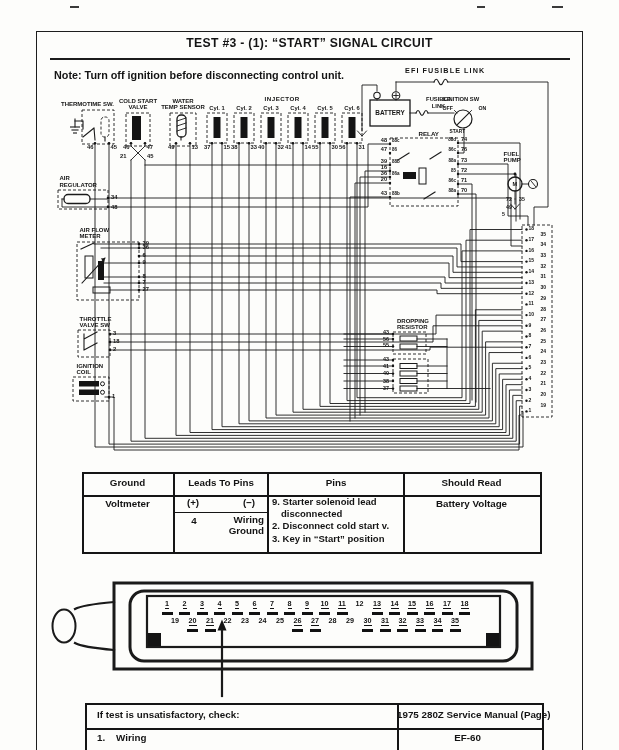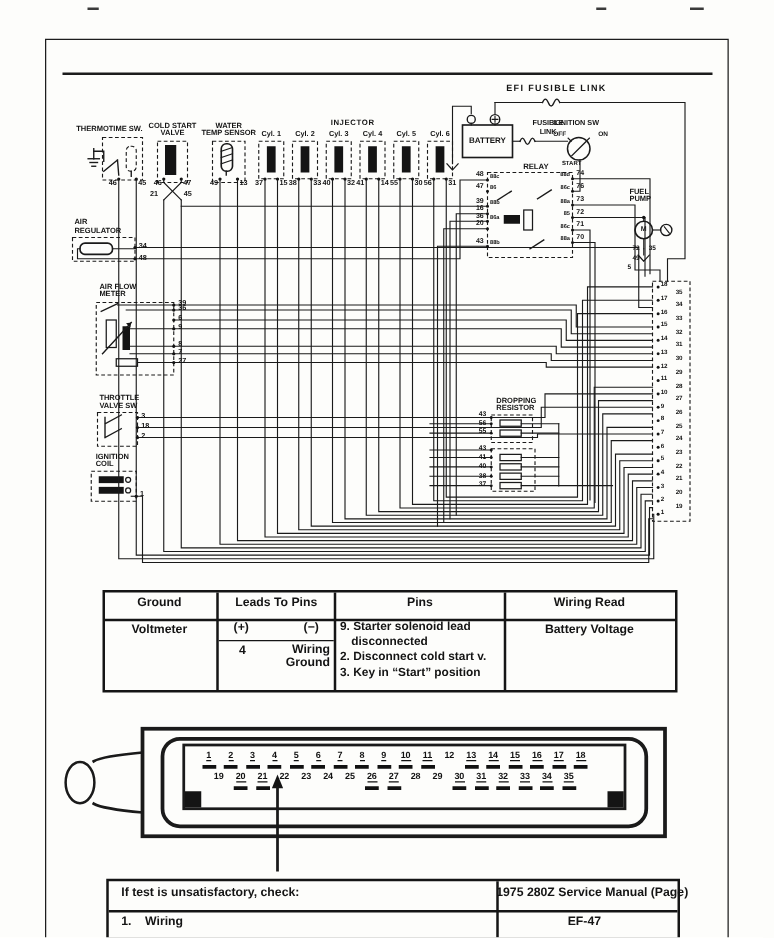--- a/index.html
+++ b/index.html
@@ -291,21 +291,23 @@
       <circle cx="526.5" cy="347.2" r="1.2" class="fillb"></circle>
       <circle cx="526.5" cy="357.9" r="1.2" class="fillb"></circle>
       <circle cx="526.5" cy="368.6" r="1.2" class="fillb"></circle>
       <circle cx="526.5" cy="379.29999999999995" r="1.2" class="fillb"></circle>
       <circle cx="526.5" cy="390" r="1.2" class="fillb"></circle>
       <circle cx="526.5" cy="400.7" r="1.2" class="fillb"></circle>
       <circle cx="526.5" cy="411.4" r="1.2" class="fillb"></circle>
     </svg>
 
   <div id="stage" style="position:absolute;inset:0;">
+    <div class="lbl" style="left:36px;top:36px;width:547px;text-align:center;font-size:12.2px;letter-spacing:.3px;">TEST #3 - (1): “START” SIGNAL CIRCUIT</div>
     <div class="rule" style="left:50px;top:57.5px;width:520px;height:2px;"></div>
+    <div class="lbl" style="left:54px;top:69px;font-size:10.8px;">Note: Turn off ignition before disconnecting control unit.</div>
     <div class="lbl" style="left:405px;top:67px;font-size:7.2px;letter-spacing:1.1px;">EFI FUSIBLE LINK</div>
 
     <div class="lbl" style="left:61px;top:101px;">THERMOTIME SW.</div>
     <div class="lbl" style="left:115px;top:97.5px;width:46px;text-align:center;">COLD START
 VALVE</div>
     <div class="lbl" style="left:158px;top:97.5px;width:50px;text-align:center;">WATER
 TEMP SENSOR</div>
     <div class="lbl" style="left:264.5px;top:94.5px;font-size:6.2px;letter-spacing:.5px;">INJECTOR</div>
     <div class="lbl" style="left:371px;top:108.5px;width:38px;text-align:center;font-size:6.4px;">BATTERY</div>
     <div class="lbl" style="left:424px;top:96px;width:29px;text-align:center;font-size:5.8px;">FUSIBLE
@@ -332,37 +334,37 @@
     <div class="tbl" style="left:82px;top:472px;width:456px;height:78px;">
       <div class="tline" style="left:89px;top:0;width:1.8px;height:100%;"></div>
       <div class="tline" style="left:183px;top:0;width:1.8px;height:100%;"></div>
       <div class="tline" style="left:319px;top:0;width:1.8px;height:100%;"></div>
       <div class="tline" style="left:0;top:21px;width:100%;height:1.8px;"></div>
       <div class="tline" style="left:91px;top:38px;width:92px;height:1.4px;"></div>
     </div>
     <div class="lbl" style="left:82px;top:477px;width:91px;text-align:center;font-size:9.8px;">Ground</div>
     <div class="lbl" style="left:175px;top:477px;width:92px;text-align:center;font-size:9.8px;">Leads To Pins</div>
     <div class="lbl" style="left:269px;top:477px;width:134px;text-align:center;font-size:9.8px;">Pins</div>
-    <div class="lbl" style="left:405px;top:477px;width:133px;text-align:center;font-size:9.8px;">Wiring Read</div>
+    <div class="lbl" style="left:405px;top:477px;width:133px;text-align:center;font-size:9.8px;">Should Read</div>
     <div class="lbl" style="left:82px;top:498px;width:91px;text-align:center;font-size:9.8px;">Voltmeter</div>
     <div class="lbl" style="left:180px;top:497px;width:26px;text-align:center;font-size:9.8px;">(+)</div>
     <div class="lbl" style="left:234px;top:497px;width:30px;text-align:center;font-size:9.8px;">(−)</div>
     <div class="lbl" style="left:188px;top:515px;width:12px;text-align:center;font-size:9.8px;">4</div>
     <div class="lbl" style="left:210px;top:514px;width:54px;text-align:right;font-size:9.8px;">Wiring
 Ground</div>
     <div class="lbl" style="left:405px;top:498px;width:133px;text-align:center;font-size:9.8px;">Battery Voltage</div>
 
     <div class="tbl" style="left:85px;top:703px;width:455px;height:45px;">
       <div class="tline" style="left:310px;top:0;width:1.8px;height:100%;"></div>
       <div class="tline" style="left:0;top:23px;width:100%;height:1.8px;"></div>
     </div>
     <div class="lbl" style="left:97px;top:709px;font-size:9.8px;">If test is unsatisfactory, check:</div>
     <div class="lbl" style="left:397px;top:709px;width:141px;text-align:center;font-size:9.8px;">1975 280Z Service Manual (Page)</div>
     <div class="lbl" style="left:97px;top:732px;font-size:9.8px;">1.    Wiring</div>
-    <div class="lbl" style="left:397px;top:732px;width:141px;text-align:center;font-size:9.8px;">EF-47</div>
+    <div class="lbl" style="left:397px;top:732px;width:141px;text-align:center;font-size:9.8px;">EF-60</div>
   <div class="lbl" style="left: 203px; top: 104.5px; font-size: 5.8px; width: 28px; text-align: center;">Cyl. 1</div>
       <div class="lbl" style="left: 230px; top: 104.5px; font-size: 5.8px; width: 28px; text-align: center;">Cyl. 2</div>
       <div class="lbl" style="left: 257px; top: 104.5px; font-size: 5.8px; width: 28px; text-align: center;">Cyl. 3</div>
       <div class="lbl" style="left: 284px; top: 104.5px; font-size: 5.8px; width: 28px; text-align: center;">Cyl. 4</div>
       <div class="lbl" style="left: 311px; top: 104.5px; font-size: 5.8px; width: 28px; text-align: center;">Cyl. 5</div>
       <div class="lbl" style="left: 338px; top: 104.5px; font-size: 5.8px; width: 28px; text-align: center;">Cyl. 6</div>
       <div class="lbl" style="left: 84.5px; top: 144px; font-size: 5.8px; width: 9px; text-align: right;">46</div>
       <div class="lbl" style="left: 110.5px; top: 144px; font-size: 5.8px; width: 9px; text-align: left;">45</div>
       <div class="lbl" style="left: 120.5px; top: 144px; font-size: 5.8px; width: 9px; text-align: right;">46</div>
       <div class="lbl" style="left: 146.5px; top: 144px; font-size: 5.8px; width: 9px; text-align: left;">47</div>

